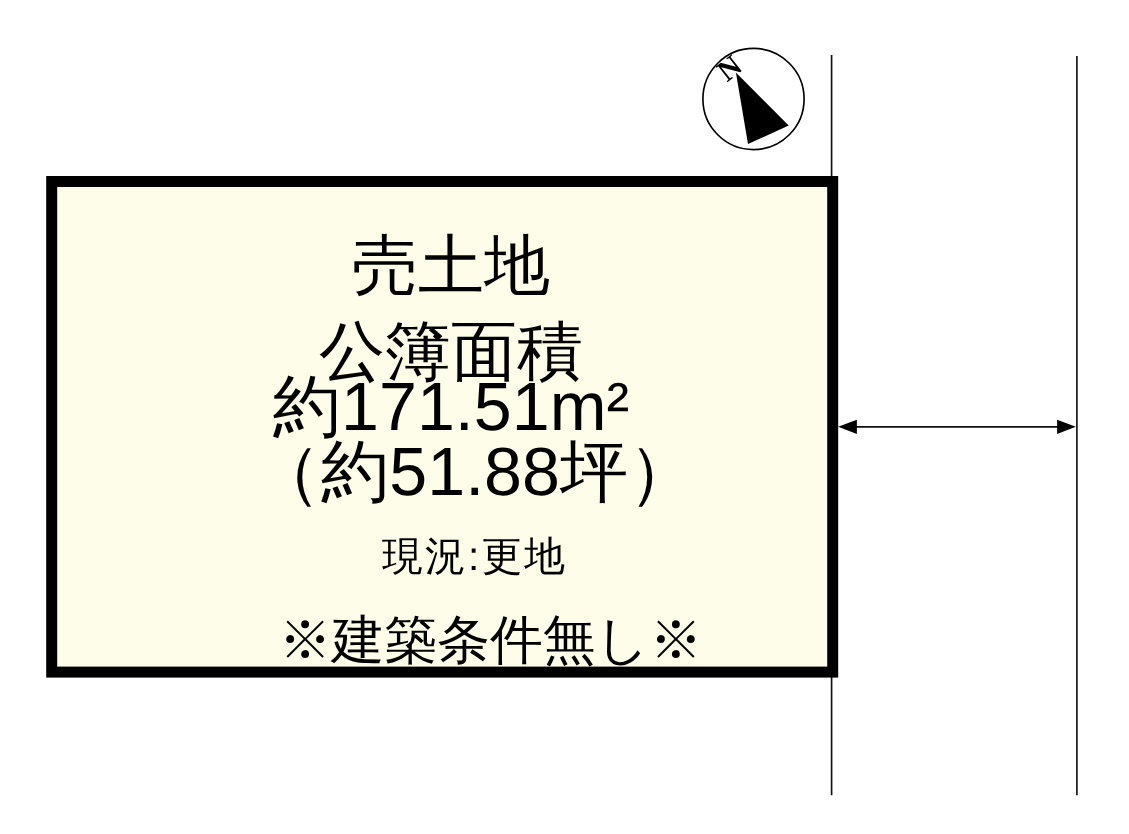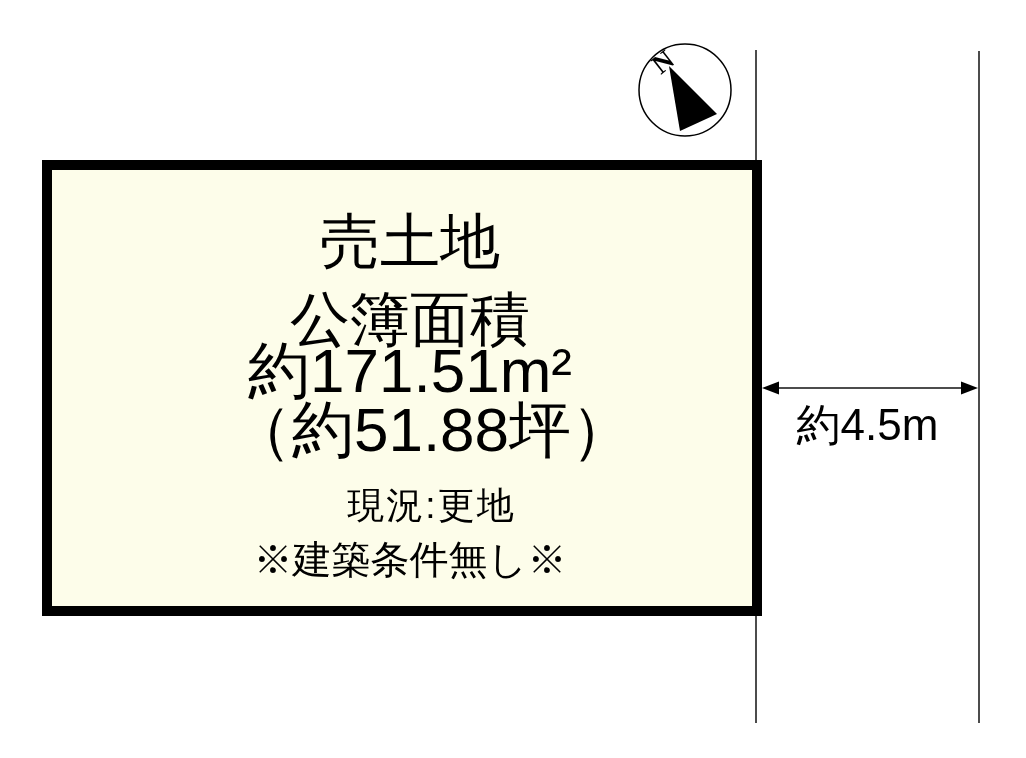--- a/index.html
+++ b/index.html
@@ -25,21 +25,21 @@
     width:736px;
     text-align:center;
     color:var(--ink);
     white-space:nowrap;
   }
   .l1{top:212px;font-size:60px;line-height:60px;}
   .l2{top:278px;font-size:60px;line-height:60px;margin-top:12px;}
   .l3{top:340px;font-size:62px;line-height:62px;}
   .l4{top:399px;font-size:62px;line-height:62px;padding-left:43px;}
   .l5{top:486px;font-size:37px;line-height:40px;letter-spacing:2px;padding-left:43px;}
-  .l6{top:539px;font-size:39px;line-height:42px;}
+  .l6{top:562px;font-size:48px;line-height:42px;margin-left:36px;}
   .road-label{
     position:absolute;
     left:756px;top:400px;width:223px;
     text-align:center;
     font-size:44px;line-height:49px;
     color:var(--ink);
     white-space:nowrap;
   }
 </style>
 </head>
@@ -66,14 +66,13 @@
 </svg>
 
 <div class="txt l1">売土地</div>
 <div class="txt l2">公簿面積</div>
 <div class="txt l3">約171.51m²</div>
 <div class="txt l4">（約51.88坪）</div>
 <div class="txt l5">現況:更地</div>
 <div class="txt l6">※建築条件無し※</div>
 
 <div class="road-label">
-  <div>約4.5m</div>
 </div>
 
 </body></html>

